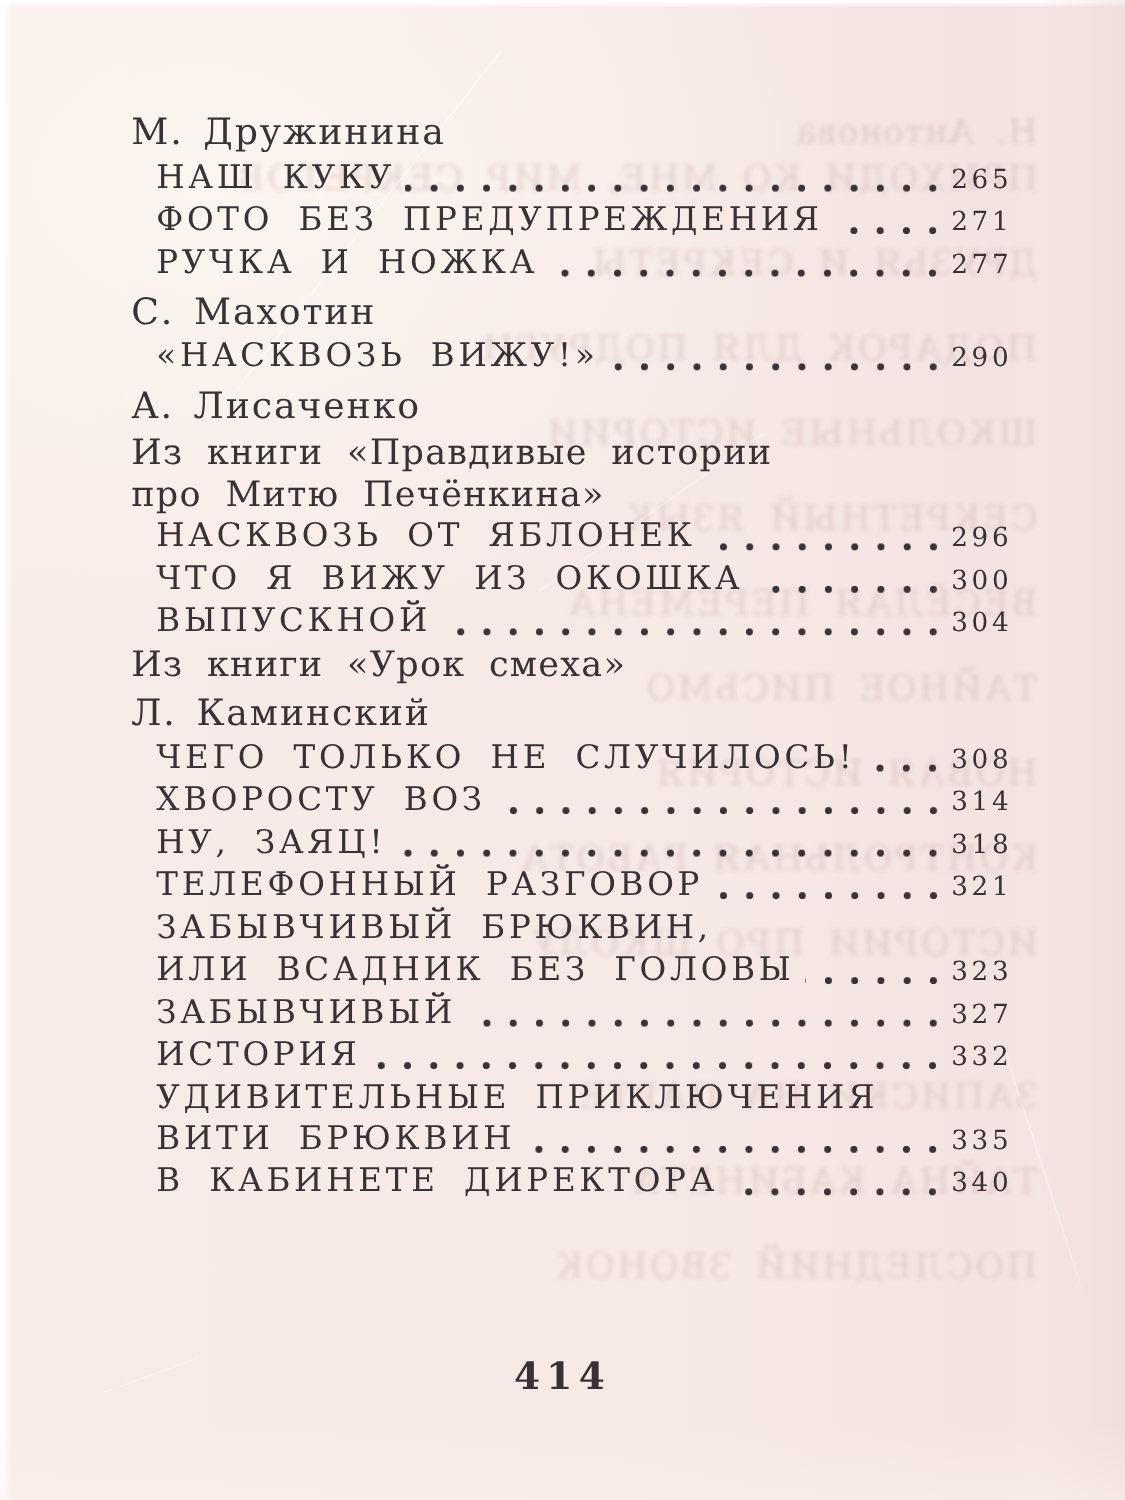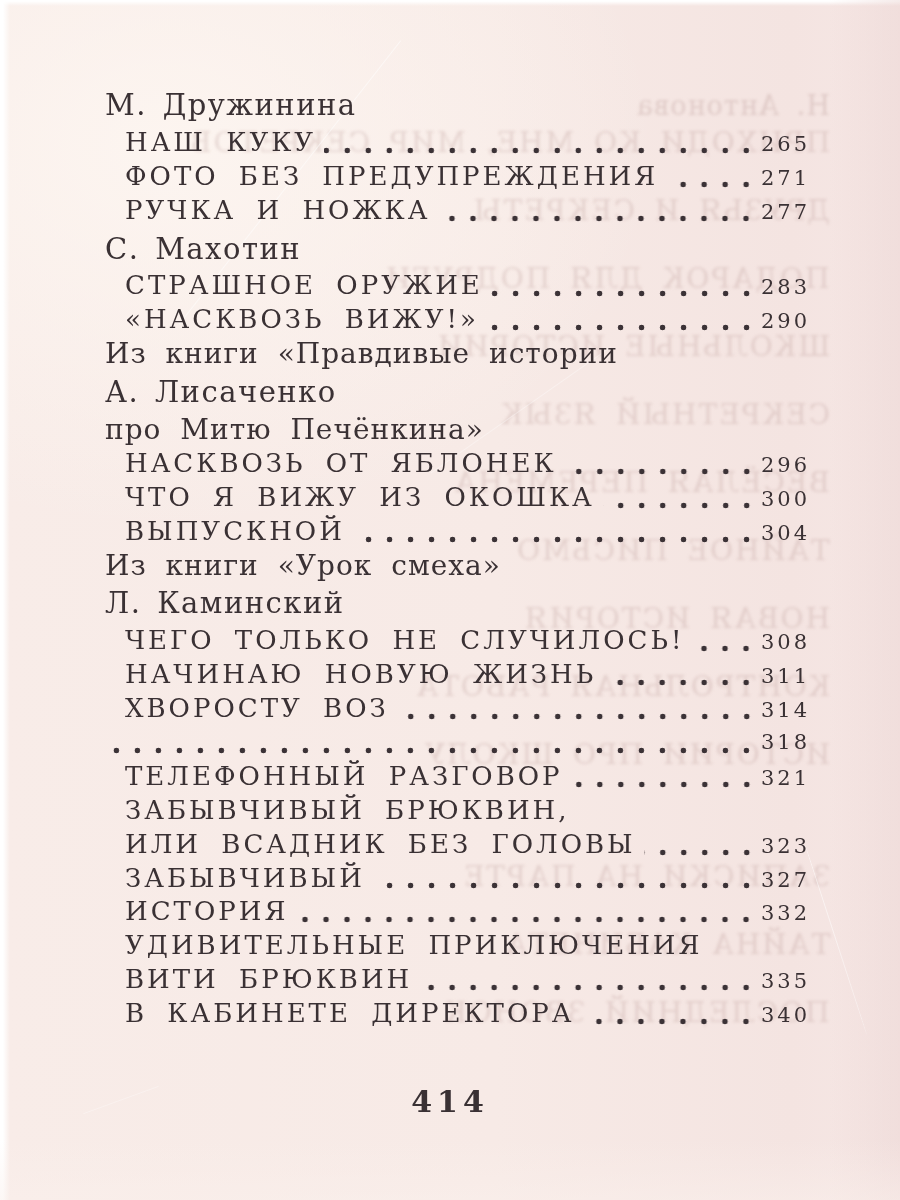--- a/index.html
+++ b/index.html
@@ -107,40 +107,35 @@
     <div class="line entry">
       <span class="t">РУЧКА И НОЖКА</span>
       <span class="leader"></span>
       <span class="pg">277</span>
     </div>
 
     <div class="line author">
       <span class="t">С. Махотин</span>
     </div>
 
-    <div class="line entry">
-      <span class="t">СТРАШНОЕ ОРУЖИЕ</span>
-      <span class="leader"></span>
-      <span class="pg">283</span>
-    </div>
 
     <div class="line entry">
       <span class="t">«НАСКВОЗЬ ВИЖУ!»</span>
       <span class="leader"></span>
       <span class="pg">290</span>
+    </div>
+
+    <div class="line author">
+      <span class="t">А. Лисаченко</span>
     </div>
 
     <div class="line sub">
       <span class="t">Из книги «Правдивые истории</span>
     </div>
 
-    <div class="line author">
-      <span class="t">А. Лисаченко</span>
-    </div>
-
     <div class="line sub">
       <span class="t">про Митю Печёнкина»</span>
     </div>
 
     <div class="line entry">
       <span class="t">НАСКВОЗЬ ОТ ЯБЛОНЕК</span>
       <span class="leader"></span>
       <span class="pg">296</span>
     </div>
 
@@ -163,33 +158,29 @@
     <div class="line author">
       <span class="t">Л. Каминский</span>
     </div>
 
     <div class="line entry">
       <span class="t">ЧЕГО ТОЛЬКО НЕ СЛУЧИЛОСЬ!</span>
       <span class="leader"></span>
       <span class="pg">308</span>
     </div>
 
-    <div class="line entry">
-      <span class="t">НАЧИНАЮ НОВУЮ ЖИЗНЬ</span>
-      <span class="leader"></span>
-      <span class="pg">311</span>
-    </div>
 
     <div class="line entry">
       <span class="t">ХВОРОСТУ ВОЗ</span>
       <span class="leader"></span>
       <span class="pg">314</span>
     </div>
 
     <div class="line entry">
+      <span class="t">НУ, ЗАЯЦ!</span>
       <span class="leader"></span>
       <span class="pg">318</span>
     </div>
 
     <div class="line entry">
       <span class="t">ТЕЛЕФОННЫЙ РАЗГОВОР</span>
       <span class="leader"></span>
       <span class="pg">321</span>
     </div>
 

